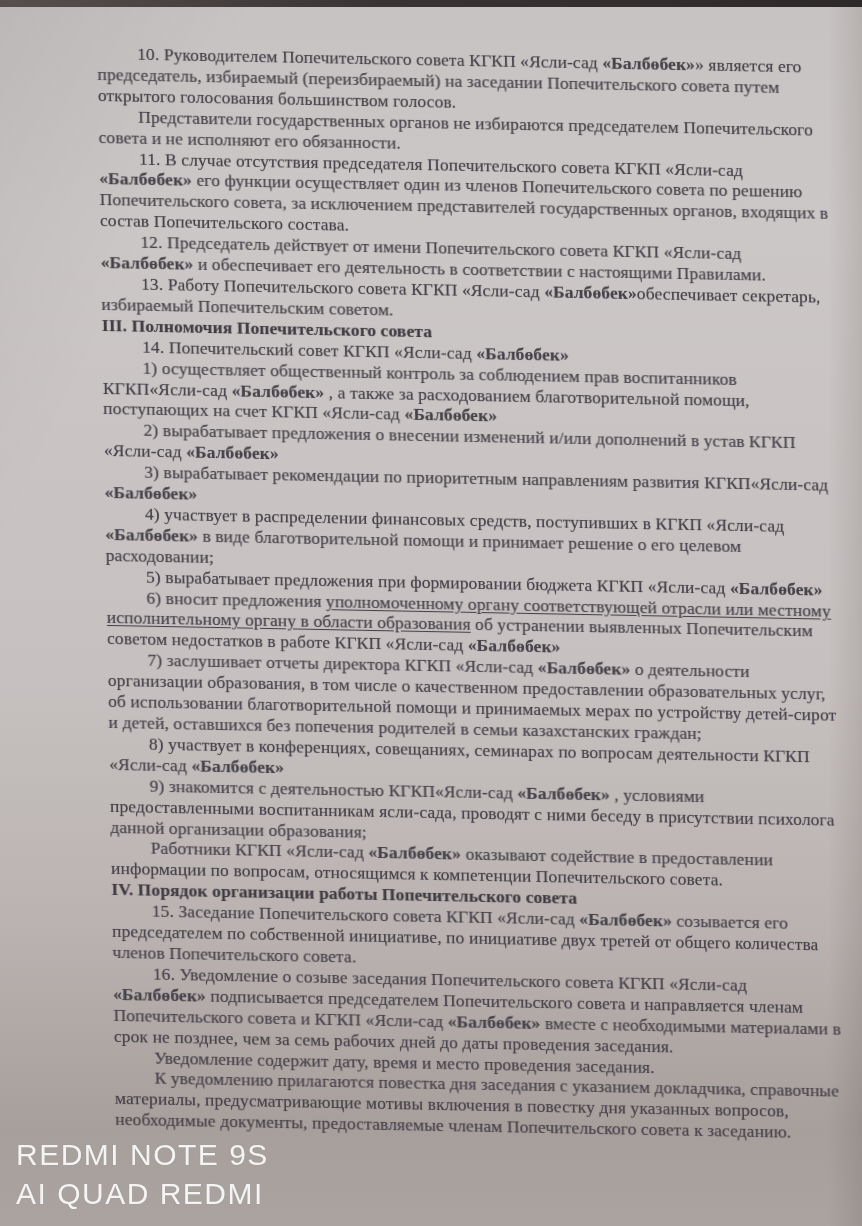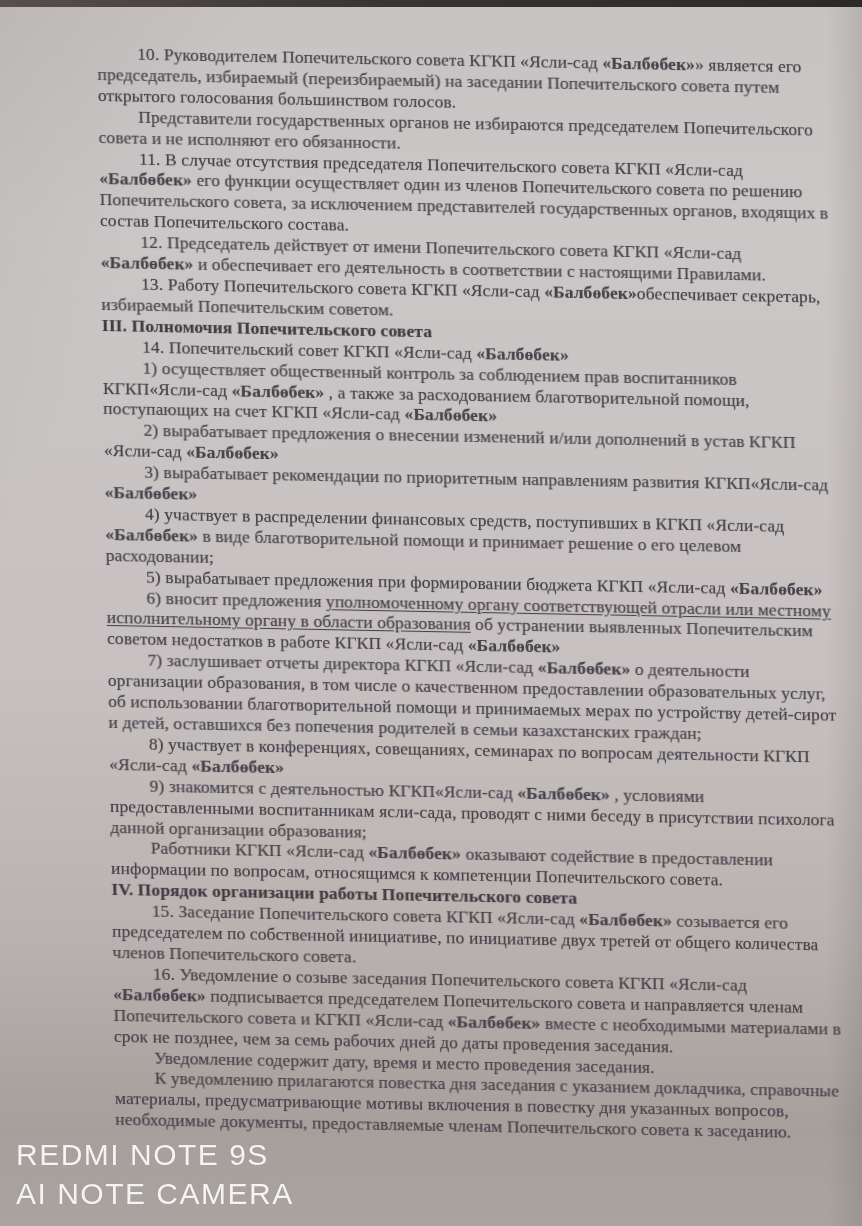--- a/index.html
+++ b/index.html
@@ -70,15 +70,15 @@
       <p class="body-indent"><span>9) знакомится с деятельностью КГКП«Ясли-сад </span><span class="b">«Балбөбек»</span><span> , условиями предоставленными воспитанникам ясли-сада, проводят с ними беседу в присутствии психолога данной организации образования;</span></p>
       <p class="body-indent"><span>Работники КГКП «Ясли-сад </span><span class="b">«Балбөбек»</span><span> оказывают содействие в предоставлении информации по вопросам, относящимся к компетенции Попечительского совета.</span></p>
       <p class="section-heading"><span>IV. Порядок организации работы Попечительского совета</span></p>
       <p class="body-indent"><span>15. Заседание Попечительского совета КГКП  «Ясли-сад </span><span class="b">«Балбөбек»</span><span> созывается его председателем по собственной инициативе, по инициативе двух третей от общего количества членов Попечительского совета.</span></p>
       <p class="body-indent"><span>16. Уведомление о созыве заседания Попечительского совета КГКП «Ясли-сад </span><span class="b">«Балбөбек»</span><span> подписывается председателем Попечительского совета и направляется членам Попечительского совета и КГКП «Ясли-сад </span><span class="b">«Балбөбек»</span><span> вместе с необходимыми материалами в срок не позднее, чем за семь рабочих дней до даты проведения заседания.</span></p>
       <p class="body-indent"><span>Уведомление содержит дату, время и место проведения заседания.</span></p>
       <p class="body-indent"><span>К уведомлению прилагаются повестка дня заседания с указанием докладчика, справочные материалы, предусматривающие мотивы включения в повестку дня указанных вопросов, необходимые документы, предоставляемые членам Попечительского совета к заседанию.</span></p>
     </div>
   <div class="watermark">
     <div class="wm-line">REDMI NOTE 9S</div>
-    <div class="wm-line">AI NOTE CAMERA</div>
+    <div class="wm-line">AI QUAD REDMI</div>
   </div>
 </div>
 
 </body></html>

